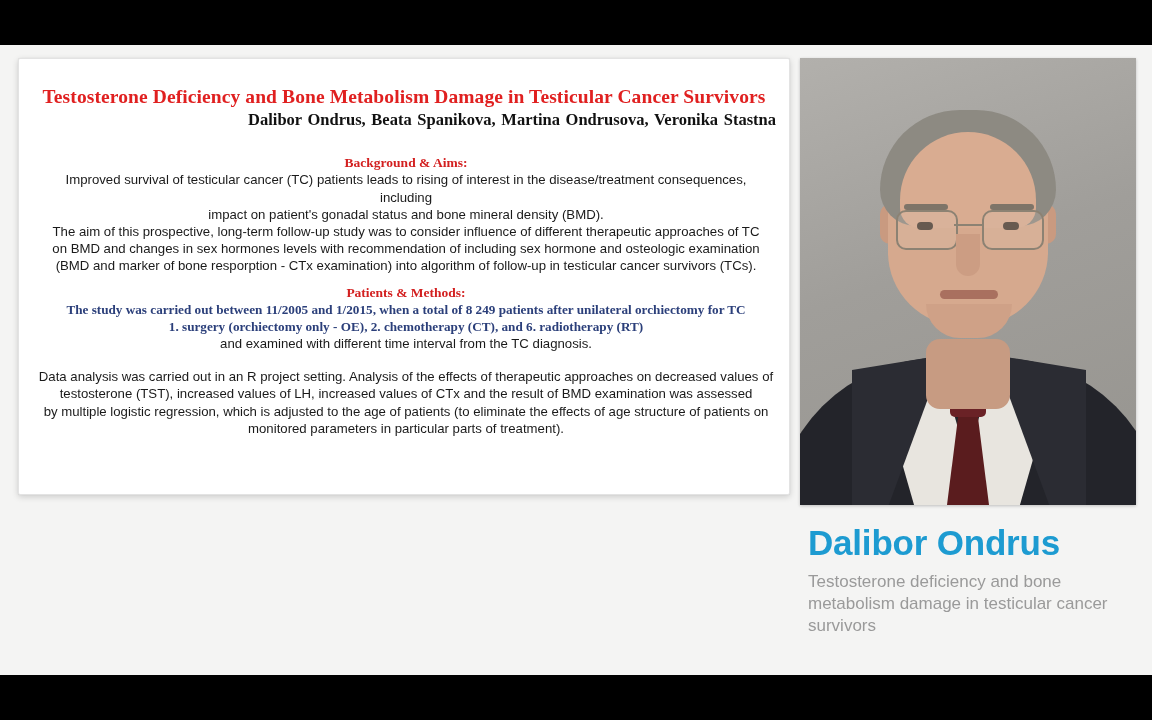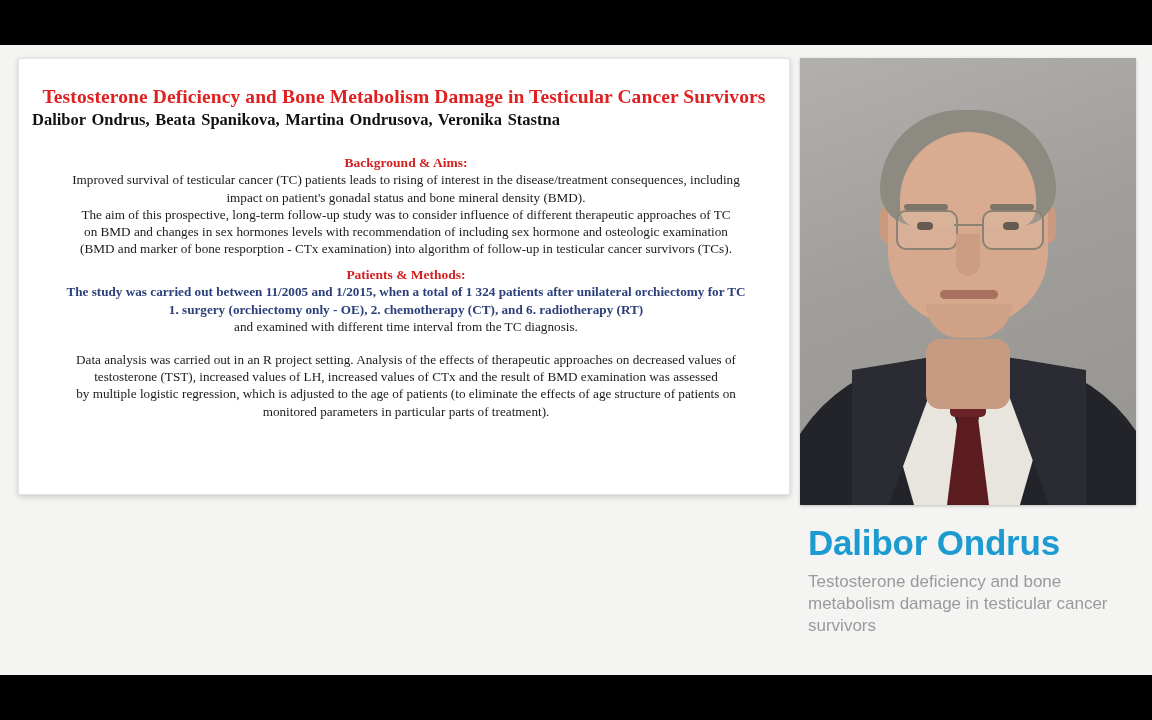--- a/index.html
+++ b/index.html
@@ -66,21 +66,21 @@
     text-align: center;
     color: #e02020;
     font-family: "Liberation Serif", serif;
     font-weight: bold;
     font-size: 19.5px;
     letter-spacing: 0.1px;
     margin: 18px 4px 0 4px;
     line-height: 1.15;
   }
   .slide-authors {
-    text-align: left;
+    text-align: right;
     color: #111111;
     font-family: "Liberation Serif", serif;
     font-weight: bold;
     font-size: 16.5px;
     margin: 3px 4px 0 4px;
     line-height: 1.15;
     word-spacing: 1.5px;
   }
 
   .slide-body {
@@ -91,21 +91,21 @@
   .sec-head {
     color: #d32020;
     font-family: "Liberation Serif", serif;
     font-weight: bold;
     font-size: 13.5px;
     line-height: 17px;
     margin: 0;
   }
   .ptext {
     color: #1a1a1a;
-    font-family: Liberation Serif, serif;
+    font-family: Liberation Sans, sans-serif;
     font-size: 13.2px;
     line-height: 17.2px;
     margin: 0;
     white-space: pre-line;
   }
   .ptext-blue {
     color: #2b3f7a;
     font-family: "Liberation Serif", serif;
     font-weight: bold;
     font-size: 13.2px;
@@ -319,21 +319,21 @@
           <div class="sec-head">Background &amp; Aims:</div>
           <div class="ptext">Improved survival of testicular cancer (TC) patients leads to rising of interest in the disease/treatment consequences, including
 impact on patient's gonadal status and bone mineral density (BMD).
 The aim of this prospective, long-term follow-up study was to consider influence of different therapeutic approaches of TC
 on BMD and changes in sex hormones levels with recommendation of including sex hormone and osteologic examination
 (BMD and marker of bone resporption - CTx examination) into algorithm of follow-up in testicular cancer survivors (TCs).</div>
 
           <div class="gap-sm"></div>
 
           <div class="sec-head">Patients &amp; Methods:</div>
-          <div class="ptext-blue">The study was carried out between 11/2005 and 1/2015, when a total of 1 324 patients after unilateral orchiectomy for TC</div>
+          <div class="ptext-blue">The study was carried out between 11/2005 and 1/2015, when a total of 8 249 patients after unilateral orchiectomy for TC</div>
           <div class="ptext-blue">1.   surgery (orchiectomy only - OE), 2. chemotherapy (CT), and 6. radiotherapy (RT)</div>
           <div class="ptext">and examined with different time interval from the TC diagnosis.</div>
 
           <div class="gap-md"></div>
 
           <div class="ptext">Data analysis was carried out in an R project setting. Analysis of the effects of therapeutic approaches on decreased values of
 testosterone (TST), increased values of LH, increased values of CTx and the result of BMD examination was assessed
 by multiple logistic regression, which is adjusted to the age of patients (to eliminate the effects of age structure of patients on
 monitored parameters in particular parts of treatment).</div>
 

